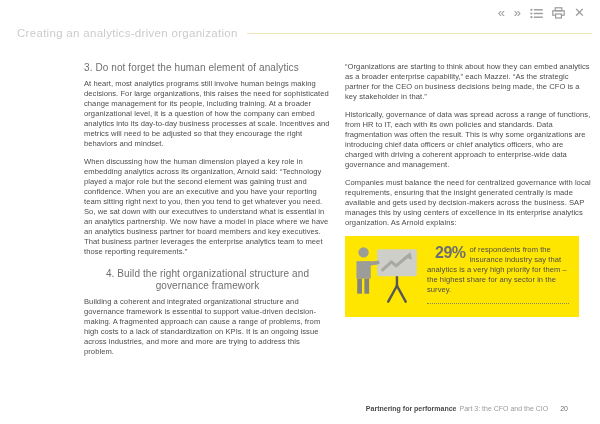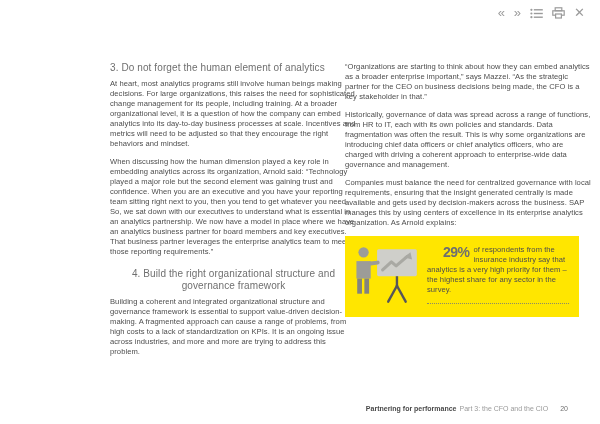--- a/index.html
+++ b/index.html
@@ -25,43 +25,43 @@
     position:absolute; top:27px; left:17px; right:8px;
     display:flex; align-items:center;
   }
   .page-title {
     color:#cbccc9; font-size:11.5px; letter-spacing:0.3px; white-space:nowrap;
   }
   .title-rule { flex:1; height:1px; background:#f1e6b8; margin-left:9px; }
 
   
   .col { position:absolute; top:62px; }
-  .col-left  { left:84px;  width:247px;margin-left:26px; }
+  .col-left  { left:84px;  width:247px; }
   .col-right { left:345px; width:246px; }
 
   h3.sec {
     margin:0 0 5px 0; font-weight:normal;
     font-size:10px; line-height:1.2; color:#6f6f6f; letter-spacing:0.1px;
   }
   h3.sec.second { margin-top:11px;text-align:center; }
   .col p {
     margin:0 0 8px 0;
     font-size:7.6px; line-height:1.32; color:#4d4d4d; letter-spacing:0.05px;
   }
 
   
   .callout {
     margin-top:4px; width:234px; background:#ffe600;
     display:flex; padding:9px 10px 9px 6px; box-sizing:border-box;
   }
   .callout-icon { flex:0 0 76px; display:flex; align-items:center; justify-content:center; }
   .callout-body { flex:1; }
   .stat {
-    float:left; font-size:14px; font-weight:bold; color:#6d6e71;
-    line-height:0.9; margin:1px 4px 1px 16px; letter-spacing:-0.5px;
+    float:left; font-size:16px; font-weight:bold; color:#6d6e71;
+    line-height:0.9; margin:1px 4px 1px 8px; letter-spacing:-0.5px;
   }
   .callout-p1, .callout-p2 {
     margin:0; font-size:7.4px; line-height:1.35; color:#6d6e71;
   }
   .dotted { clear:both; border-top:1px dotted #8c8a66; margin:5px 0 4px 0; }
 
   
   .footer {
     position:absolute; right:32px; bottom:12px;
     font-size:7px; color:#9a9a9a; display:flex; align-items:baseline; gap:3px;
@@ -91,31 +91,35 @@
     <span class="tool">
       <svg width="13" height="12" viewBox="0 0 13 12">
         <rect x="3.2" y="0.8" width="6.6" height="3" fill="none" stroke="#9b9b9b" stroke-width="1.2"></rect>
         <rect x="0.8" y="3.8" width="11.4" height="4.4" fill="none" stroke="#9b9b9b" stroke-width="1.2"></rect>
         <rect x="3.6" y="7" width="5.8" height="4" fill="#ffffff" stroke="#9b9b9b" stroke-width="1.2"></rect>
       </svg>
     </span>
     <span class="tool glyph">✕</span>
   </div>
 
+  <div class="title-row">
+    <span class="page-title">Creating an analytics-driven organization</span>
+    <span class="title-rule"></span>
+  </div>
 
   <div class="col col-left">
     <h3 class="sec">3. Do not forget the human element of analytics</h3>
     <p>At heart, most analytics programs still involve human beings making decisions. For large organizations, this raises the need for sophisticated change management for its people, including training. At a broader organizational level, it is a question of how the company can embed analytics into its day-to-day business processes at scale. Incentives and metrics will need to be adjusted so that they encourage the right behaviors and mindset.</p>
     <p>When discussing how the human dimension played a key role in embedding analytics across its organization, Arnold said: “Technology played a major role but the second element was gaining trust and confidence. When you are an executive and you have your reporting team sitting right next to you, then you tend to get whatever you need. So, we sat down with our executives to understand what is essential in an analytics partnership. We now have a model in place where we have an analytics business partner for board members and key executives. That business partner leverages the enterprise analytics team to meet those reporting requirements.”</p>
     <h3 class="sec second">4. Build the right organizational structure and governance framework</h3>
     <p>Building a coherent and integrated organizational structure and governance framework is essential to support value-driven decision-making. A fragmented approach can cause a range of problems, from high costs to a lack of standardization on KPIs. It is an ongoing issue across industries, and more and more are trying to address this problem.</p>
   </div>
 
   <div class="col col-right">
-    <p>“Organizations are starting to think about how they can embed analytics as a broader enterprise important,” says Mazzei. “As the strategic partner for the CEO on business decisions being made, the CFO is a key stakeholder in that.”</p>
+    <p>“Organizations are starting to think about how they can embed analytics as a broader enterprise capability,” each Mazzei. “As the strategic partner for the CEO on business decisions being made, the CFO is a key stakeholder in that.”</p>
     <p>Historically, governance of data was spread across a range of functions, from HR to IT, each with its own policies and standards. Data fragmentation was often the result. This is why some organizations are introducing chief data officers or chief analytics officers, who are charged with driving a coherent approach to enterprise-wide data governance and management.</p>
     <p>Companies must balance the need for centralized governance with local requirements, ensuring that the insight generated centrally is made available and gets used by decision-makers across the business. SAP manages this by using centers of excellence in its enterprise analytics organization. As Arnold explains:</p>
 
     <div class="callout">
       <div class="callout-icon">
         <svg width="72" height="62" viewBox="0 0 90 78">
 
           <rect x="30" y="4" width="50" height="34" rx="2" fill="#cfcfca"></rect>
           <polyline points="37,30 48,20 54,25 68,13" fill="none" stroke="#a9a9a3" stroke-width="4" stroke-linecap="round" stroke-linejoin="round"></polyline>
           <polygon points="72,8 74,17 64,14" fill="#a9a9a3"></polygon>

